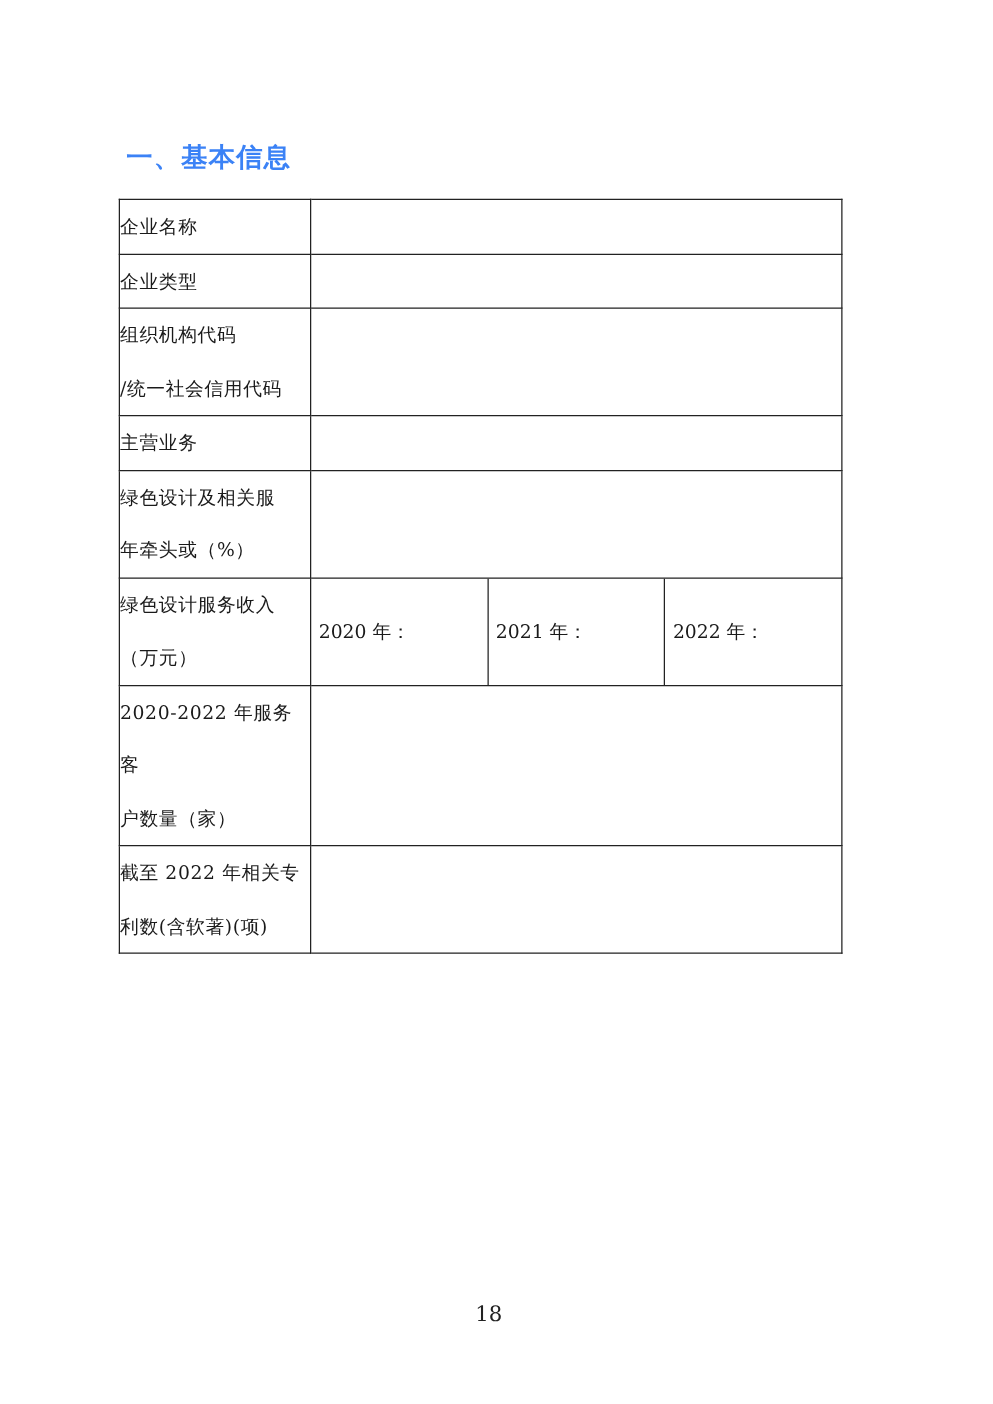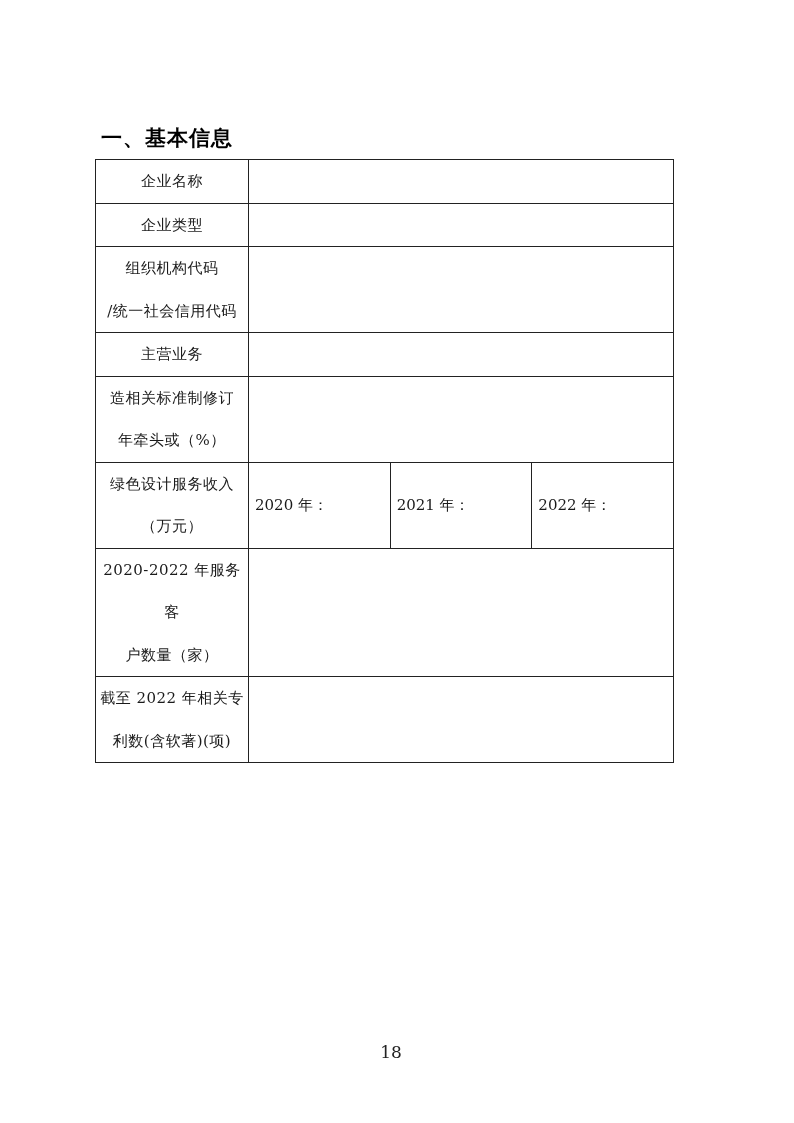--- a/index.html
+++ b/index.html
@@ -1,22 +1,22 @@
 <!DOCTYPE html>
 <html><head>
 <meta charset="utf-8">
 <style>
   html, body { margin: 0; padding: 0; background: #ffffff; }
   body { width: 794px; height: 1123px; position: relative; overflow: hidden;
          font-family: "DejaVu Serif", "Liberation Serif", serif; color: #1a1a1a; }
-  .section-title { position: absolute; left: 101px; top: 124px; font-family: "DejaVu Sans", "Liberation Sans", sans-serif;
-         font-size: 21px; font-weight: bold; letter-spacing: 1px; color: #000000; }
+  .section-title { position: absolute; left: 101px; top: 112px; font-family: "DejaVu Sans", "Liberation Sans", sans-serif;
+         font-size: 21px; font-weight: bold; letter-spacing: 1px; color: #3b82f6; }
   table.form { position: absolute; left: 95px; top: 159px; width: 579px; border-collapse: collapse; table-layout: fixed; }
   table.form td { border: 1.3px solid #222; padding: 0; font-size: 15px; vertical-align: middle; }
-  td.label { width: 152px; text-align: center; line-height: 42.5px; letter-spacing: 0.5px; }
+  td.label { width: 152px; text-align: left; line-height: 42.5px; letter-spacing: 0.5px; }
   td.label span { display: block; }
   td.value { }
   .sub { width: 100%; height: 100%; display: flex; }
   .sub > div { flex: 1; display: flex; align-items: center; padding-left: 6px; border-left: 1.3px solid #222; text-align: right; }
   .sub > div:first-child { border-left: none; }
   .page-num { position: absolute; left: 0; width: 782px; top: 1042px; text-align: center; font-size: 17px; color: #222; }
 </style>
 </head>
 <body>
 
@@ -44,21 +44,21 @@
     <td class="value"></td>
   </tr>
   <tr style="height:43px">
     <td class="label">
           <span>主营业务</span>
         </td>
     <td class="value"></td>
   </tr>
   <tr style="height:85px">
     <td class="label">
-      <span>造相关标准制修订</span>
+      <span>绿色设计及相关服</span>
       <span>年牵头或（%）</span>
     </td>
     <td class="value"></td>
   </tr>
   <tr style="height:85px">
     <td class="label">
       <span>绿色设计服务收入</span>
       <span>（万元）</span>
     </td>
     <td class="value" style="height:85px">

